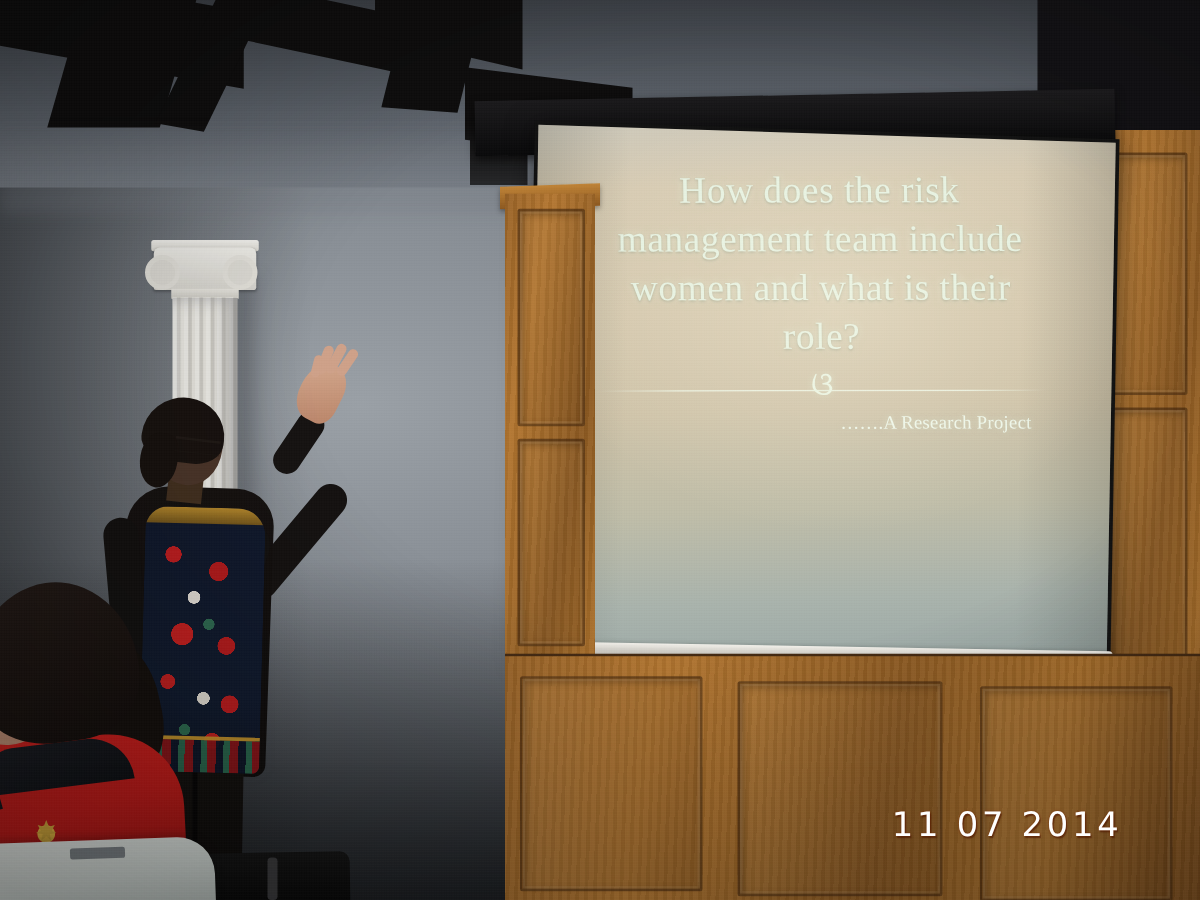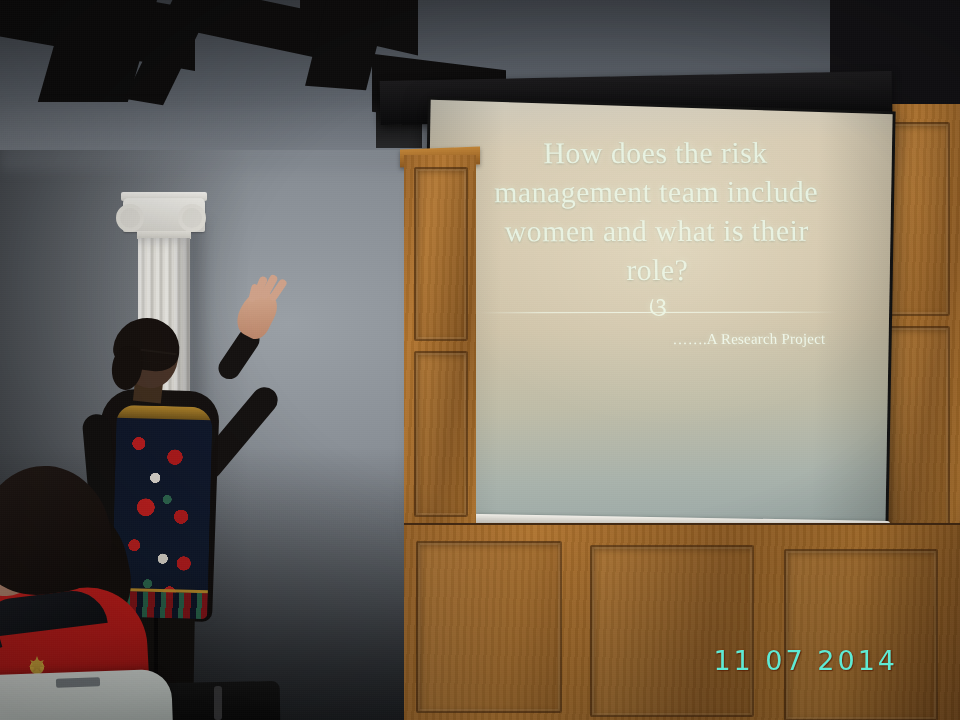--- a/index.html
+++ b/index.html
@@ -300,21 +300,21 @@
     background-image:
       repeating-linear-gradient(0deg, rgba(255,255,255,.08) 0 1px, rgba(0,0,0,.08) 1px 2px),
       repeating-linear-gradient(90deg, rgba(255,255,255,.05) 0 1px, rgba(0,0,0,.05) 1px 2px);
   }
 
   
   #timestamp{
     position:absolute;right:62px;bottom:44px;
     font-family:"DejaVu Sans",sans-serif;
     font-size:27px;font-weight:400;
-    color:#5eead4;
+    color:#ffffff;
     letter-spacing:3px;
     text-shadow:0 0 2px rgba(120,40,0,.8), 1px 1px 1px rgba(70,20,0,.6);
     white-space:nowrap;
   }
 </style>
 </head>
 <body>
 
 <div id="scene">
 

